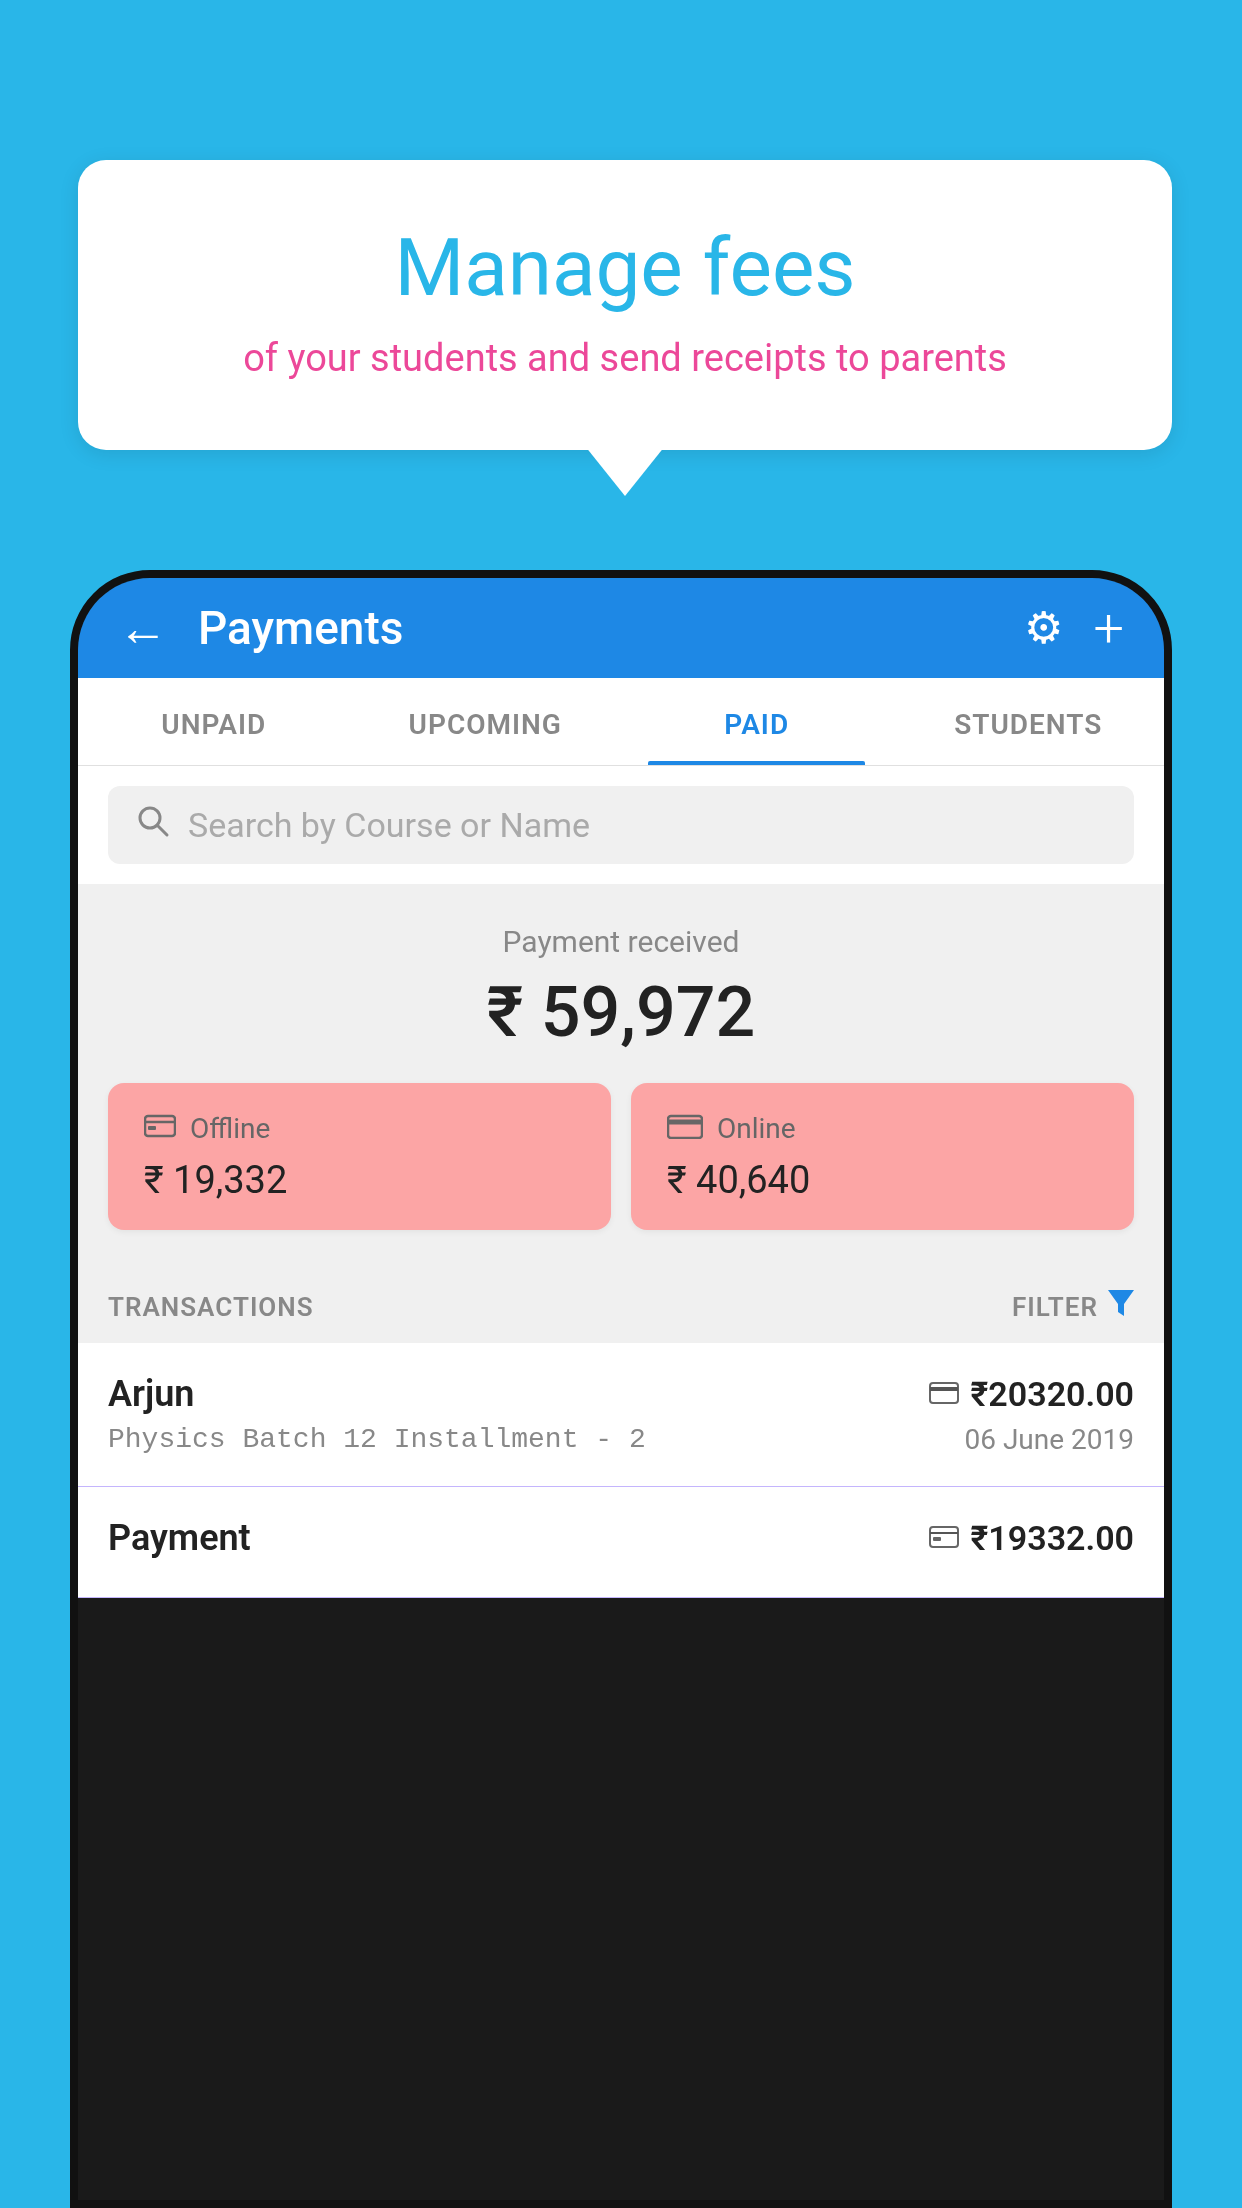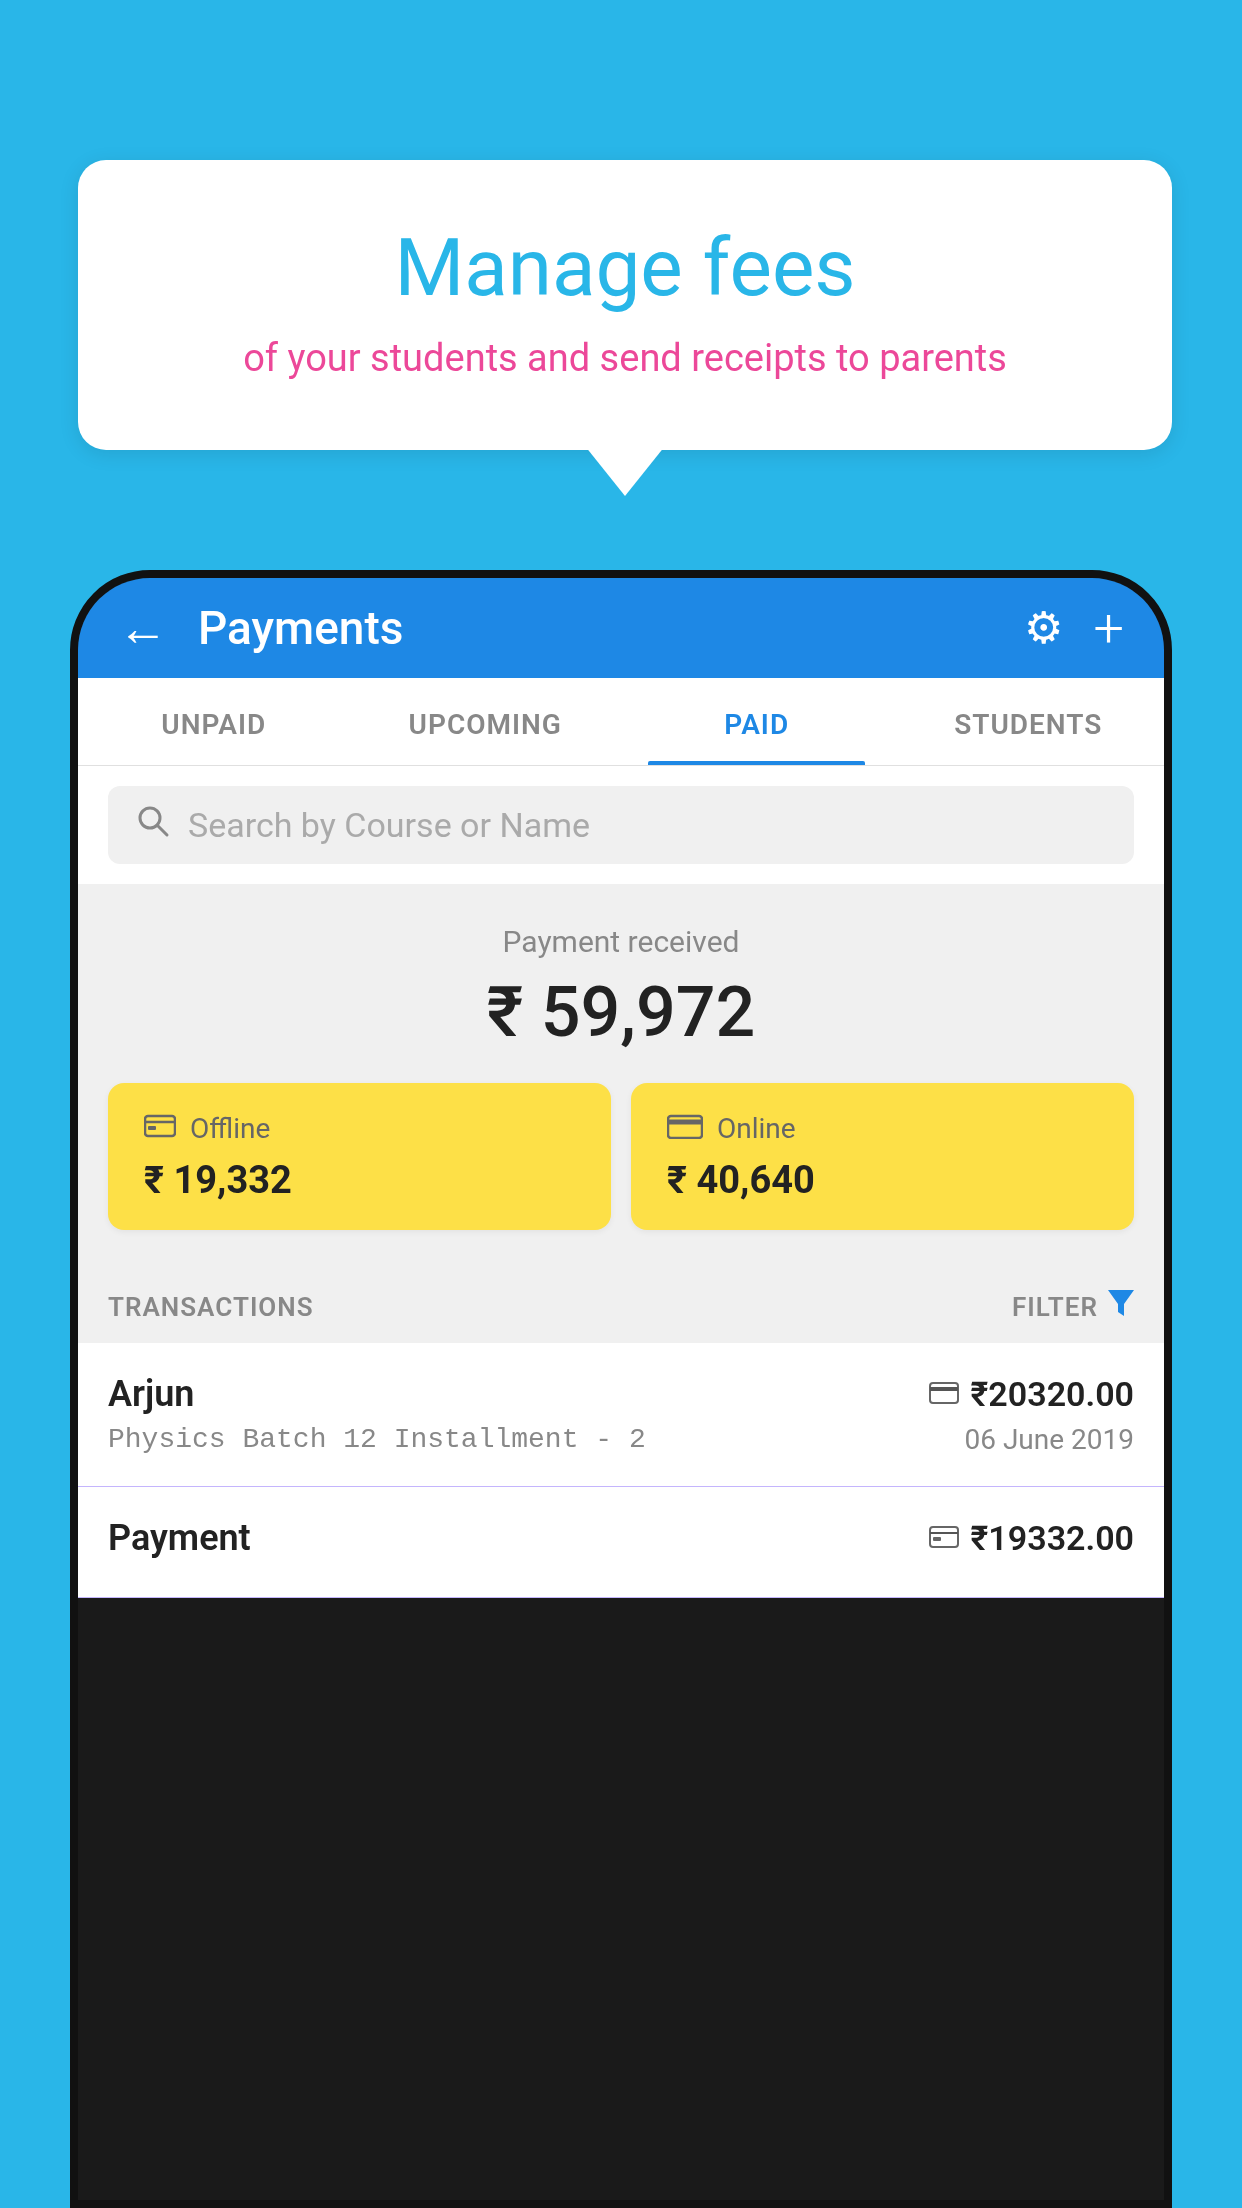--- a/index.html
+++ b/index.html
@@ -198,42 +198,42 @@
       font-weight: 500;
       color: #222;
       margin-bottom: 30px;
     }
     .payment-cards {
       display: flex;
       gap: 20px;
       justify-content: center;
     }
     .payment-card {
-      background: #fde047;
+      background: #fca5a5;
       border-radius: 16px;
       padding: 28px 36px;
       flex: 1;
       text-align: left;
       box-shadow: 0 2px 6px rgba(0,0,0,0.06);
     }
     .payment-card-header {
       display: flex;
       align-items: center;
       gap: 14px;
       color: #666;
       font-size: 28px;
       margin-bottom: 12px;
     }
     .payment-card-icon {
       font-size: 30px;
       color: #666;
     }
     .payment-card-amount {
       font-size: 38px;
-      font-weight: 700;
+      font-weight: 400;
       color: #222;
     }
 
     
     .transactions-header {
       display: flex;
       justify-content: space-between;
       align-items: center;
       padding: 30px 30px 20px;
       background: #f0f0f0;

